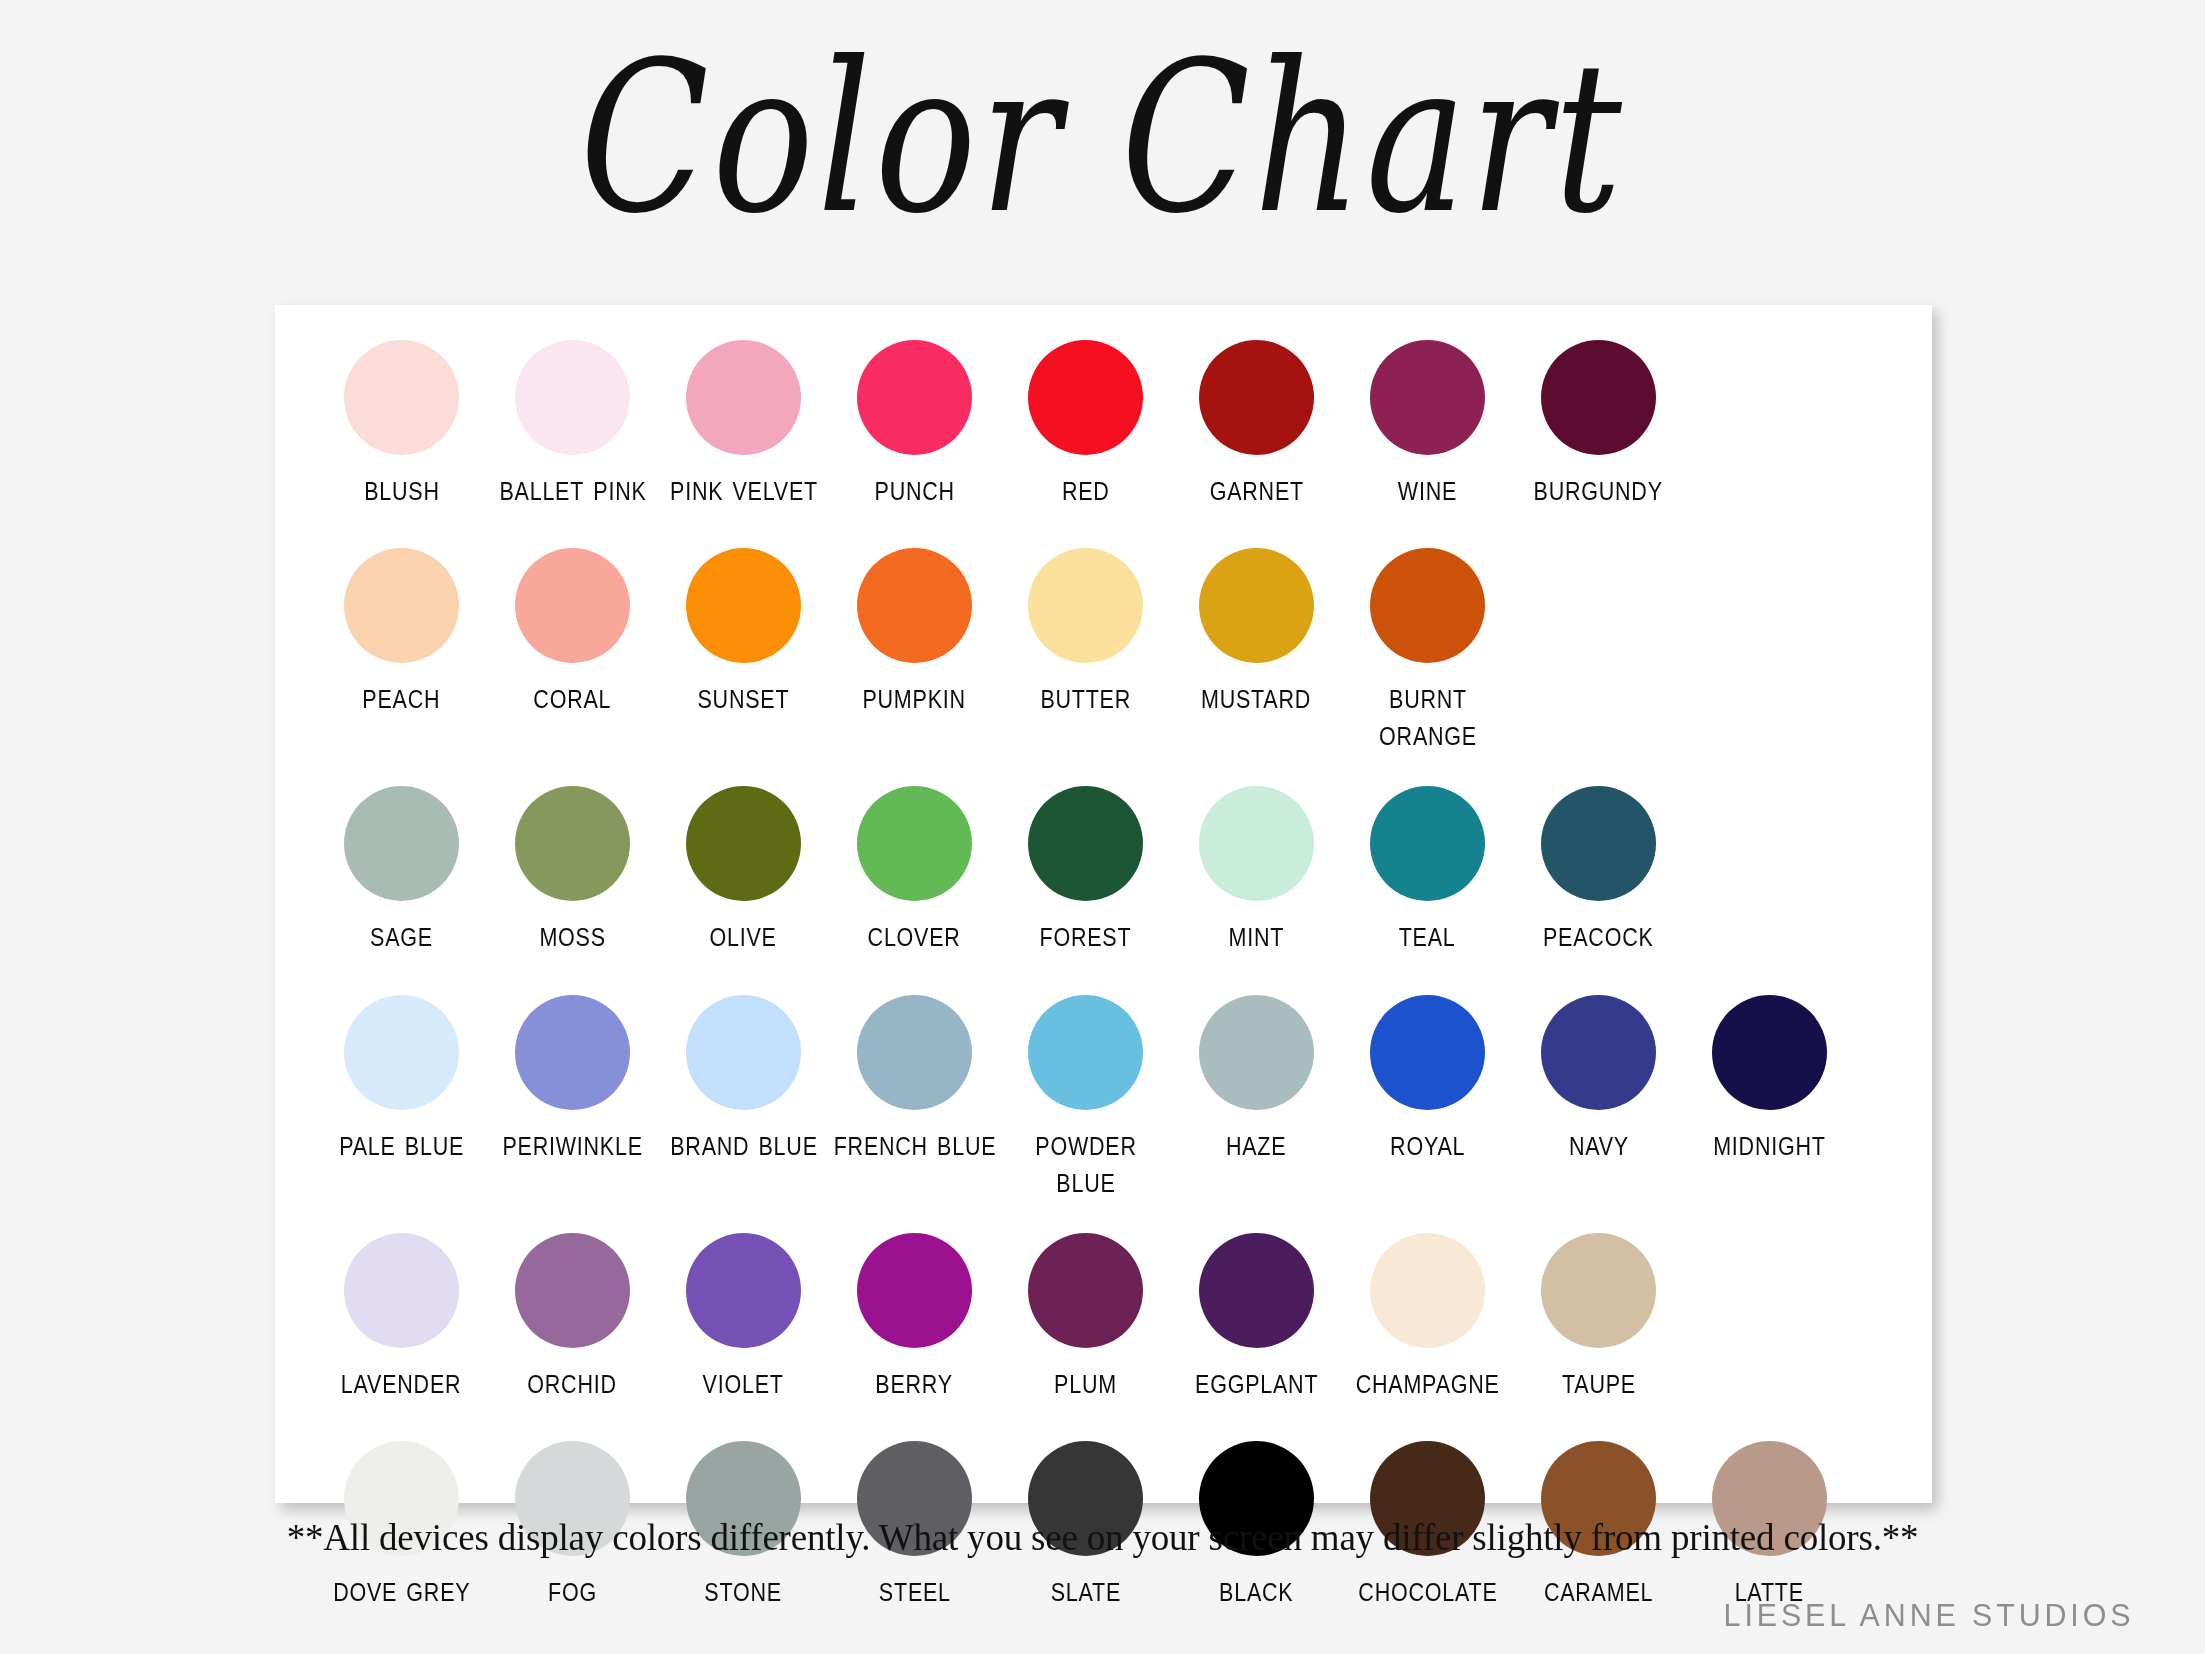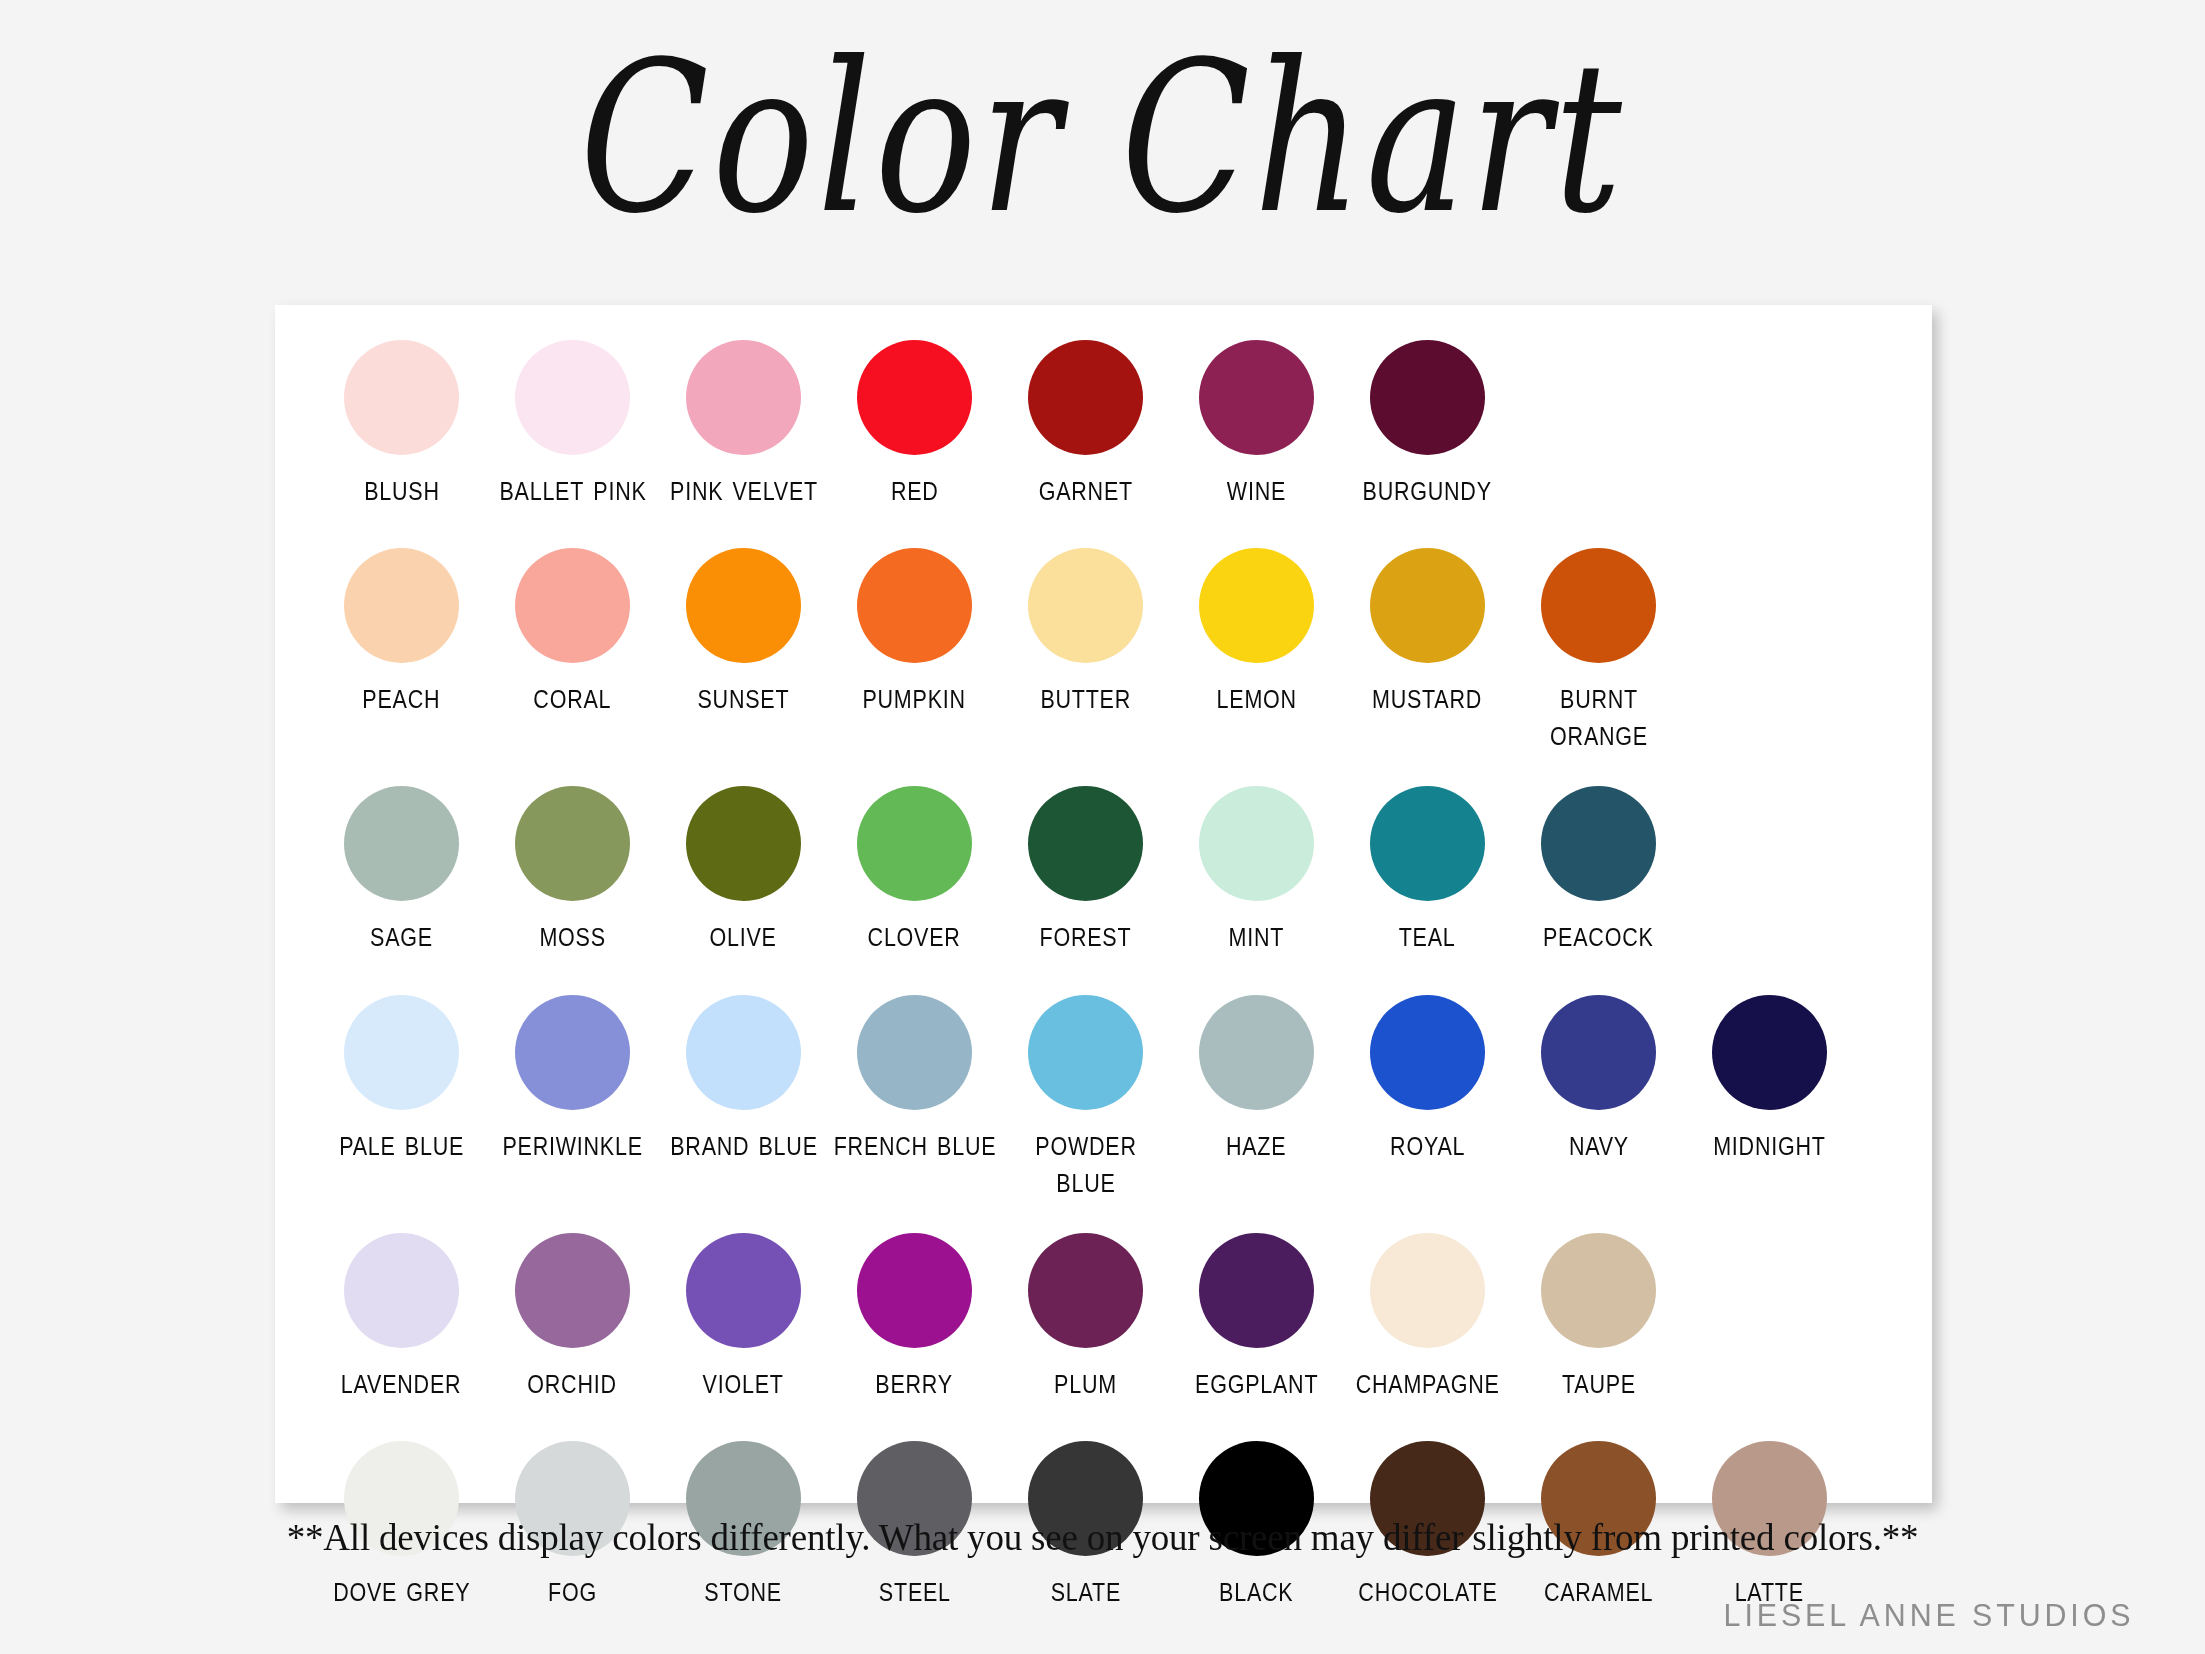--- a/index.html
+++ b/index.html
@@ -141,20 +141,24 @@
         </div>
         <div class="swatch-cell">
           <div class="swatch-dot" style="background: rgb(251, 229, 240);"></div>
           <div class="swatch-label two-line">Ballet Pink</div>
         </div>
         <div class="swatch-cell">
           <div class="swatch-dot" style="background: rgb(242, 167, 189);"></div>
           <div class="swatch-label two-line">Pink Velvet</div>
         </div>
         <div class="swatch-cell">
+          <div class="swatch-dot" style="background: rgb(249, 43, 99);"></div>
+          <div class="swatch-label">Punch</div>
+        </div>
+        <div class="swatch-cell">
           <div class="swatch-dot" style="background: rgb(245, 15, 32);"></div>
           <div class="swatch-label">Red</div>
         </div>
         <div class="swatch-cell">
           <div class="swatch-dot" style="background: rgb(165, 19, 16);"></div>
           <div class="swatch-label">Garnet</div>
         </div>
         <div class="swatch-cell">
           <div class="swatch-dot" style="background: rgb(141, 33, 83);"></div>
           <div class="swatch-label">Wine</div>
@@ -179,24 +183,20 @@
         </div>
         <div class="swatch-cell">
           <div class="swatch-dot" style="background: rgb(244, 106, 33);"></div>
           <div class="swatch-label">Pumpkin</div>
         </div>
         <div class="swatch-cell">
           <div class="swatch-dot" style="background: rgb(250, 224, 154);"></div>
           <div class="swatch-label">Butter</div>
         </div>
         <div class="swatch-cell">
-          <div class="swatch-dot" style="background: rgb(251, 212, 17);"></div>
-          <div class="swatch-label">Lemon</div>
-        </div>
-        <div class="swatch-cell">
           <div class="swatch-dot" style="background: rgb(219, 163, 20);"></div>
           <div class="swatch-label">Mustard</div>
         </div>
         <div class="swatch-cell">
           <div class="swatch-dot" style="background: rgb(204, 82, 9);"></div>
           <div class="swatch-label two-line">Burnt Orange</div>
         </div>
       </div>
       <div class="swatch-row">
         <div class="swatch-cell">

